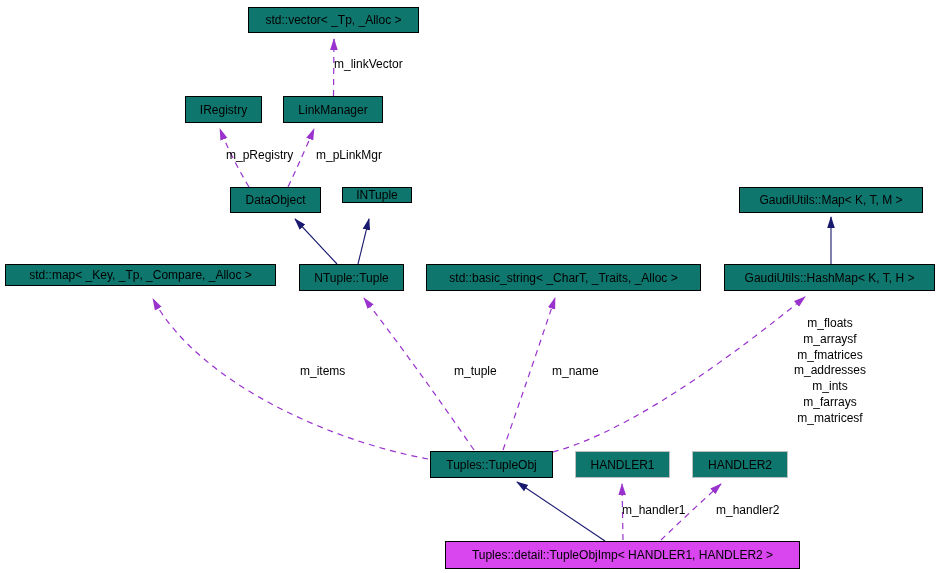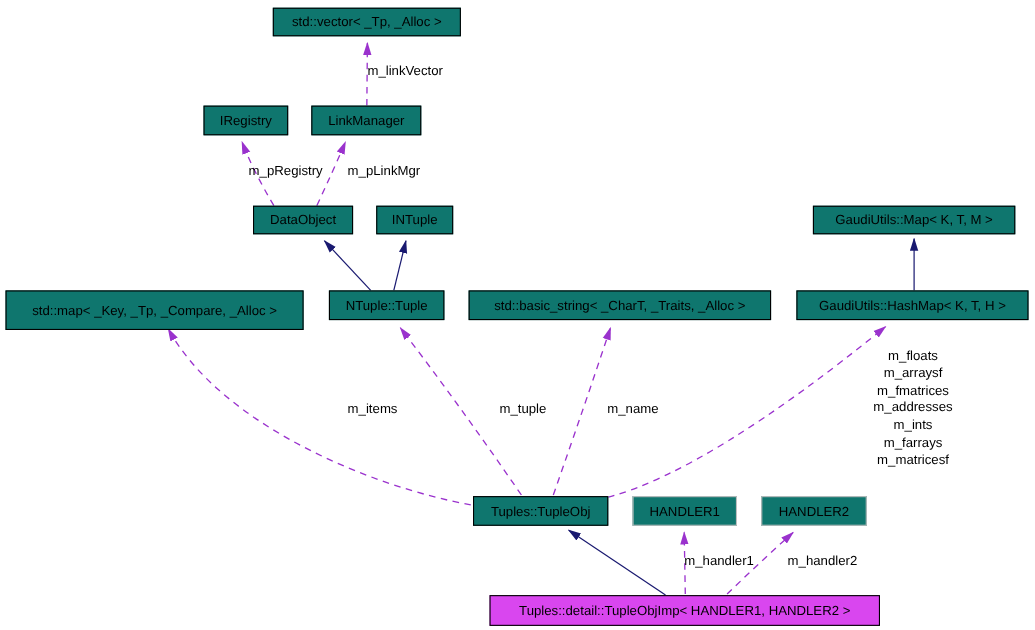--- a/index.html
+++ b/index.html
@@ -51,35 +51,35 @@
       <path d="M358,264 L369,219" marker-end="url(#arrow-navy)"></path>
       <path d="M831,264 L831,217" marker-end="url(#arrow-navy)"></path>
       <path d="M605,541 L517,482" marker-end="url(#arrow-navy)"></path>
     </g>
   </svg>
 
   <div class="node" style="left:248px; top:7px;  width:171px; height:26px;">std::vector&lt; _Tp, _Alloc &gt;</div>
   <div class="node" style="left:185px; top:96px; width:77px;  height:27px;">IRegistry</div>
   <div class="node" style="left:283px; top:96px; width:100px; height:27px;">LinkManager</div>
   <div class="node" style="left:230px; top:187px; width:91px; height:26px;">DataObject</div>
-  <div class="node" style="left:342px; top:187px; width:70px; height:26px;">INTuple</div>
+  <div class="node" style="left:342px; top:187px; width:70px; height:16px;">INTuple</div>
   <div class="node" style="left:739px; top:187px; width:184px; height:26px;">GaudiUtils::Map&lt; K, T, M &gt;</div>
-  <div class="node" style="left:5px;   top:264px; width:271px; height:36px;">std::map&lt; _Key, _Tp, _Compare, _Alloc &gt;</div>
+  <div class="node" style="left:5px;   top:264px; width:271px; height:22px;">std::map&lt; _Key, _Tp, _Compare, _Alloc &gt;</div>
   <div class="node" style="left:299px; top:264px; width:105px; height:27px;">NTuple::Tuple</div>
   <div class="node" style="left:426px; top:264px; width:275px; height:27px;">std::basic_string&lt; _CharT, _Traits, _Alloc &gt;</div>
   <div class="node" style="left:724px; top:264px; width:211px; height:27px;">GaudiUtils::HashMap&lt; K, T, H &gt;</div>
   <div class="node" style="left:430px; top:451px; width:123px; height:27px;">Tuples::TupleObj</div>
   <div class="node plain" style="left:575px; top:451px; width:95px; height:27px;text-align:center;">HANDLER1</div>
   <div class="node plain" style="left:692px; top:451px; width:96px; height:27px;">HANDLER2</div>
   <div class="node focus" style="left:445px; top:541px; width:355px; height:28px;">Tuples::detail::TupleObjImp&lt; HANDLER1, HANDLER2 &gt;</div>
 
   <div class="edge-label" style="left:334px; top:57px;">m_linkVector</div>
   <div class="edge-label" style="left:226px; top:148px;">m_pRegistry</div>
   <div class="edge-label" style="left:316px; top:148px;">m_pLinkMgr</div>
-  <div class="edge-label" style="left:316px; top:364px;">m_items</div>
+  <div class="edge-label" style="left:300px; top:364px;">m_items</div>
   <div class="edge-label" style="left:454px; top:364px;">m_tuple</div>
   <div class="edge-label" style="left:552px; top:364px;">m_name</div>
   <div class="edge-label" style="left:622px; top:503px;">m_handler1</div>
   <div class="edge-label" style="left:716px; top:503px;">m_handler2</div>
 
   <div class="edge-label stack" style="left:755px; top:316px; width:150px;">
     <div>m_floats</div>
     <div>m_arraysf</div>
     <div>m_fmatrices</div>
     <div>m_addresses</div>

